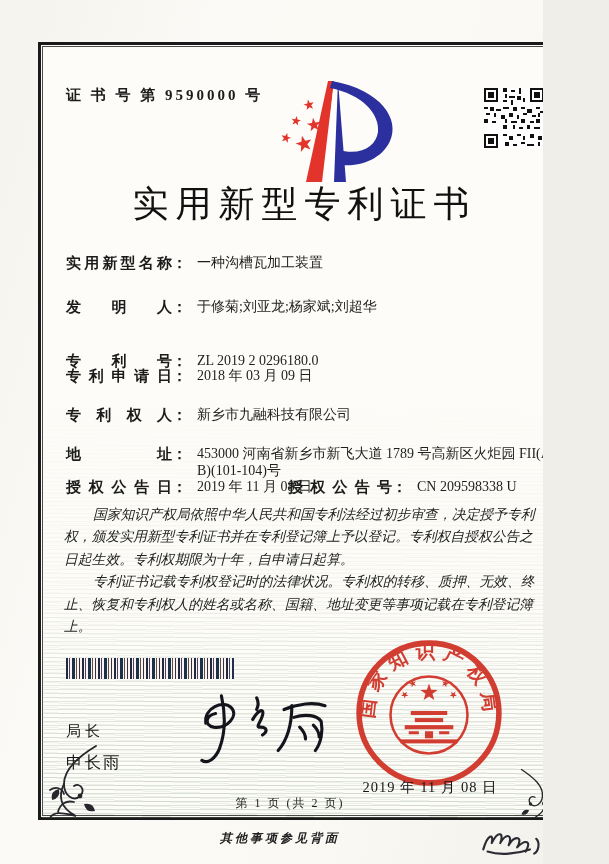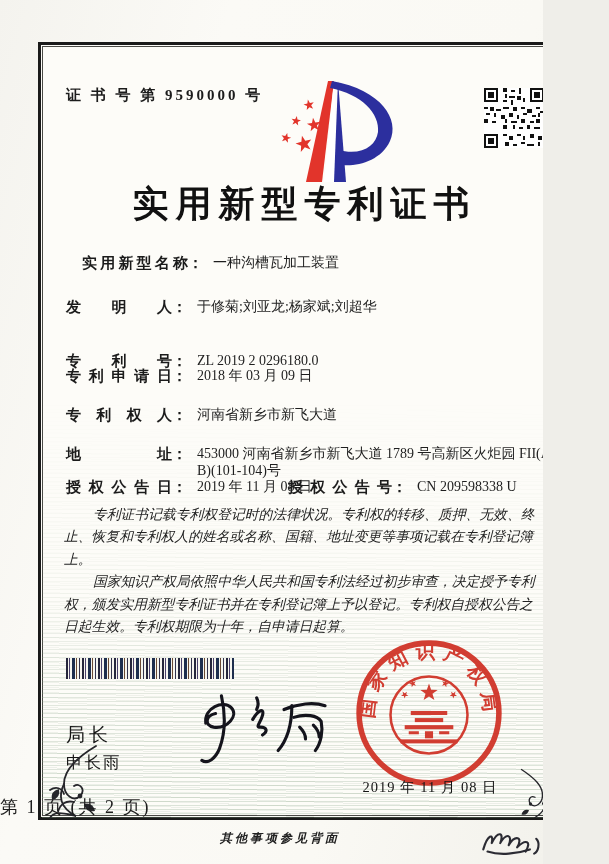--- a/index.html
+++ b/index.html
@@ -31,65 +31,65 @@
     pointer-events:none;
   }
   .cert-no{
     position:absolute;left:66px;top:86px;
     font-size:15px;letter-spacing:3px;color:#1c1c1c;font-weight:600;white-space:nowrap;
   }
   .qr{position:absolute;left:484px;top:88px;width:60px;height:60px;}
   .logo{position:absolute;left:272px;top:78px;width:152px;height:108px;}
   .title{
     position:absolute;left:0;top:180px;width:609px;text-align:center;
-    font-size:36px;font-weight:700;letter-spacing:7px;color:#111;white-space:nowrap;
+    font-size:36px;font-weight:400;letter-spacing:7px;color:#111;white-space:nowrap;
   }
   
   .fields{position:absolute;left:66px;top:0;width:480px;}
   .f-row{position:absolute;left:0;white-space:nowrap;}
   .f-label{
     display:inline-block;width:106px;font-size:15px;font-weight:700;color:#1b1b1b;
     text-align:justify;text-align-last:justify;vertical-align:top;
   }
   .f-colon{font-size:15px;font-weight:700;color:#1b1b1b;vertical-align:top;}
   .f-value{
     display:inline-block;font-size:14px;color:#1e1e1e;margin-left:6px;vertical-align:top;
     max-width:360px;white-space:normal;line-height:17px;
   }
-  .row-name{top:254px;margin-left:16px;} .row-inventor{top:298px;} .row-patno{top:312px;margin-top:40px;}
+  .row-name{top:254px;} .row-inventor{top:298px;} .row-patno{top:312px;margin-top:40px;}
   .row-filing{top:367px;} .row-patentee{top:406px;} .row-address{top:445px;}
   .row-grant{top:478px;}
   .grant2{position:absolute;left:222px;top:0;white-space:nowrap;}
   .grant2 .f-label{width:104px;}
   
   .paras{
     position:absolute;left:64px;top:504px;width:482px;
     font-size:13.8px;line-height:22.4px;color:#222;font-style:italic;
   }
   .paras p{margin:0;text-indent:2.1em;}
   .barcode{
     position:absolute;left:66px;top:658px;width:168px;height:21px;
     background:repeating-linear-gradient(90deg,
       #26263c 0 2px, #f6f5ef 2px 3px,
       #4a3f6b 3px 4px, #f6f5ef 4px 6px,
       #1e2e4e 6px 9px, #f6f5ef 9px 10px,
       #6b4a33 10px 11px, #f6f5ef 11px 13px,
       #33334d 13px 14px, #f6f5ef 14px 16px);
   }
-  .signer-role{position:absolute;left:66px;top:722px;font-size:19px;letter-spacing:4px;color:#161616;}
+  .signer-role{position:absolute;left:66px;top:722px;font-size:15px;letter-spacing:4px;color:#161616;}
   .signer-name{position:absolute;left:66px;top:752px;font-size:16.5px;letter-spacing:2px;color:#161616;}
   .signature{position:absolute;left:190px;top:690px;width:145px;height:88px;}
   .seal{position:absolute;left:352px;top:636px;width:154px;height:154px;opacity:.92;}
   .seal-date{
     position:absolute;left:356px;top:778px;width:148px;text-align:center;
     font-size:14.5px;color:#141414;letter-spacing:1px;white-space:nowrap;
   }
   .page-no{
-    position:absolute;left:0;top:795px;width:580px;text-align:left;
-    font-size:18px;color:#1d1d1d;letter-spacing:2px;
+    position:absolute;left:0;top:795px;width:580px;text-align:center;
+    font-size:12px;color:#1d1d1d;letter-spacing:2px;
   }
   .footer-note{
     position:absolute;left:0;top:830px;width:560px;text-align:center;
     font-size:12px;font-weight:700;font-style:italic;color:#222;letter-spacing:3px;
   }
   .scribble{position:absolute;left:476px;top:824px;width:76px;height:36px;}
   .flourish-l{position:absolute;left:40px;top:742px;width:60px;height:80px;}
   .flourish-r{position:absolute;left:512px;top:762px;width:58px;height:60px;transform:scaleX(-1);}
 </style>
 </head>
@@ -196,39 +196,39 @@
     <div class="f-row row-patno">
       <span class="f-label">专利号</span><span class="f-colon">：</span>
       <span class="f-value">ZL 2019 2 0296180.0</span>
     </div>
     <div class="f-row row-filing">
       <span class="f-label">专利申请日</span><span class="f-colon">：</span>
       <span class="f-value">2018 年 03 月 09 日</span>
     </div>
     <div class="f-row row-patentee">
       <span class="f-label">专利权人</span><span class="f-colon">：</span>
-      <span class="f-value">河南省新乡市新飞大道</span>
+      <span class="f-value">新乡市九融科技有限公司</span>
     </div>
     <div class="f-row row-address">
       <span class="f-label">地址</span><span class="f-colon">：</span>
       <span class="f-value">453000 河南省新乡市新飞大道 1789 号高新区火炬园 FII(A-B)(101-104)号</span>
     </div>
     <div class="f-row row-grant">
       <span class="f-label">授权公告日</span><span class="f-colon">：</span>
       <span class="f-value">2019 年 11 月 08 日</span>
       <span class="grant2">
         <span class="f-label">授权公告号</span><span class="f-colon">：</span>
         <span class="f-value">CN 209598338 U</span>
       </span>
     </div>
   </div>
 
   <div class="paras">
+    <p>国家知识产权局依照中华人民共和国专利法经过初步审查，决定授予专利权，颁发实用新型专利证书并在专利登记簿上予以登记。专利权自授权公告之日起生效。专利权期限为十年，自申请日起算。</p>
     <p>专利证书记载专利权登记时的法律状况。专利权的转移、质押、无效、终止、恢复和专利权人的姓名或名称、国籍、地址变更等事项记载在专利登记簿上。</p>
-    <p>国家知识产权局依照中华人民共和国专利法经过初步审查，决定授予专利权，颁发实用新型专利证书并在专利登记簿上予以登记。专利权自授权公告之日起生效。专利权期限为十年，自申请日起算。</p>
   </div>
 
   <div class="barcode"></div>
 
   <div class="signer-role">局长</div>
   <div class="signer-name">申长雨</div>
 
   <svg class="signature" viewBox="0 0 140 90">
     <g fill="none" stroke-width="3.2" stroke-linecap="round" stroke-linejoin="round" stroke="#14141c">
       <path d="M12,34 C10,18 30,10 38,18 C46,26 34,40 20,38 C10,36 12,26 22,24"></path>

